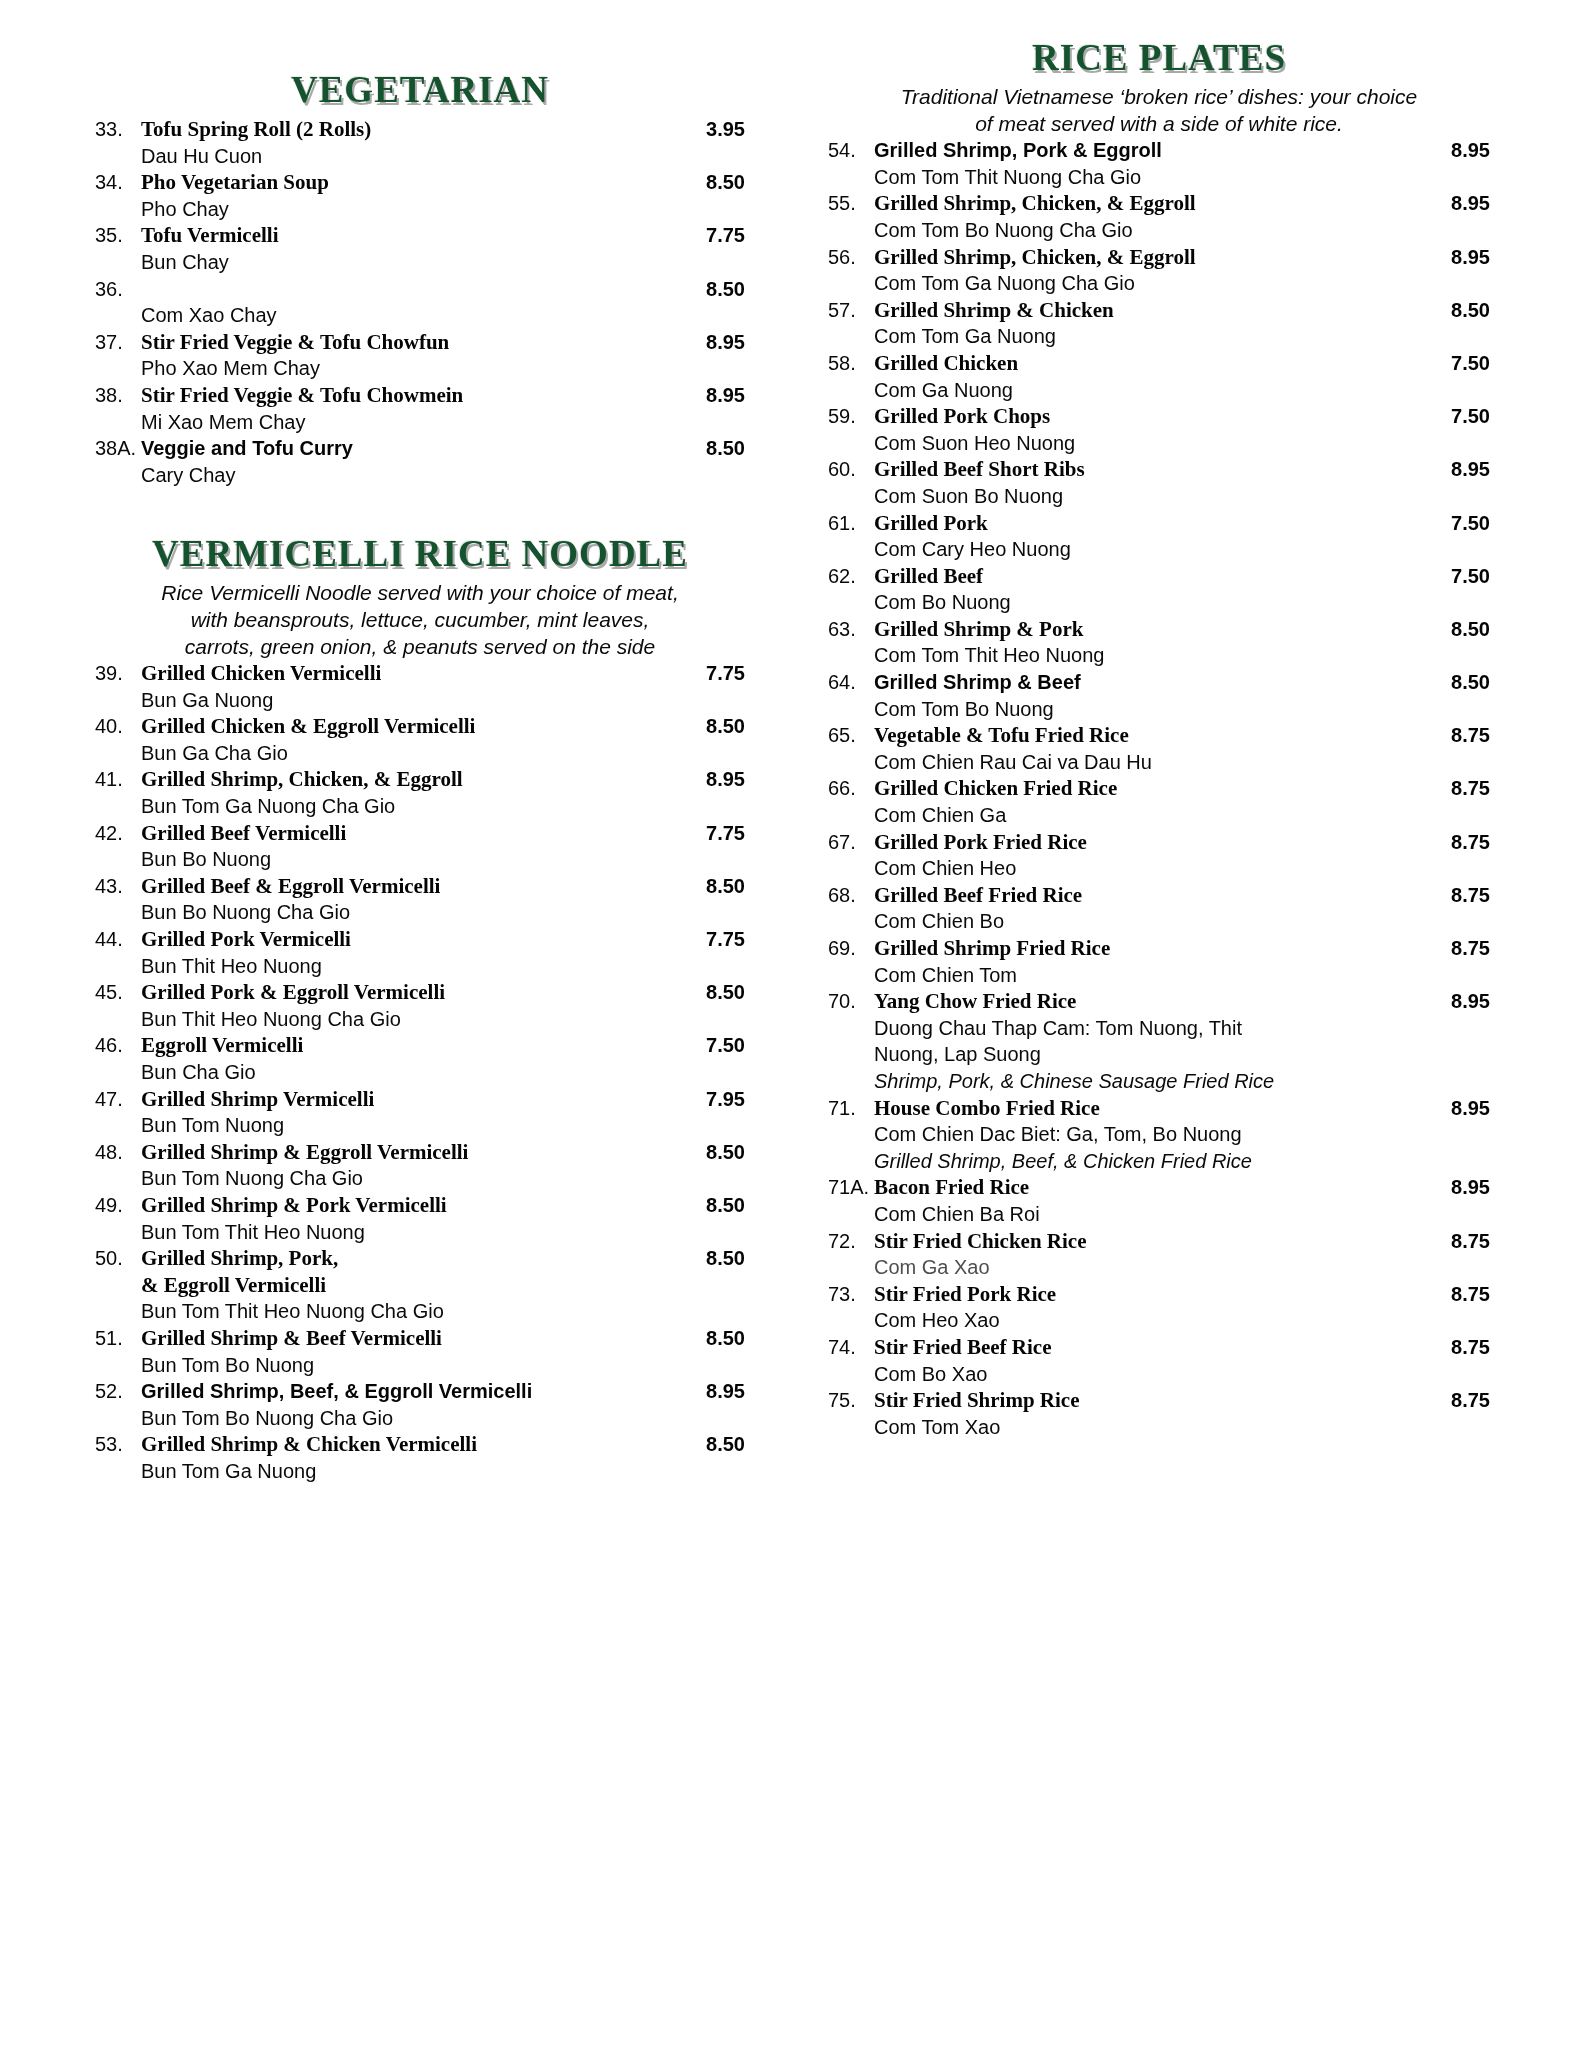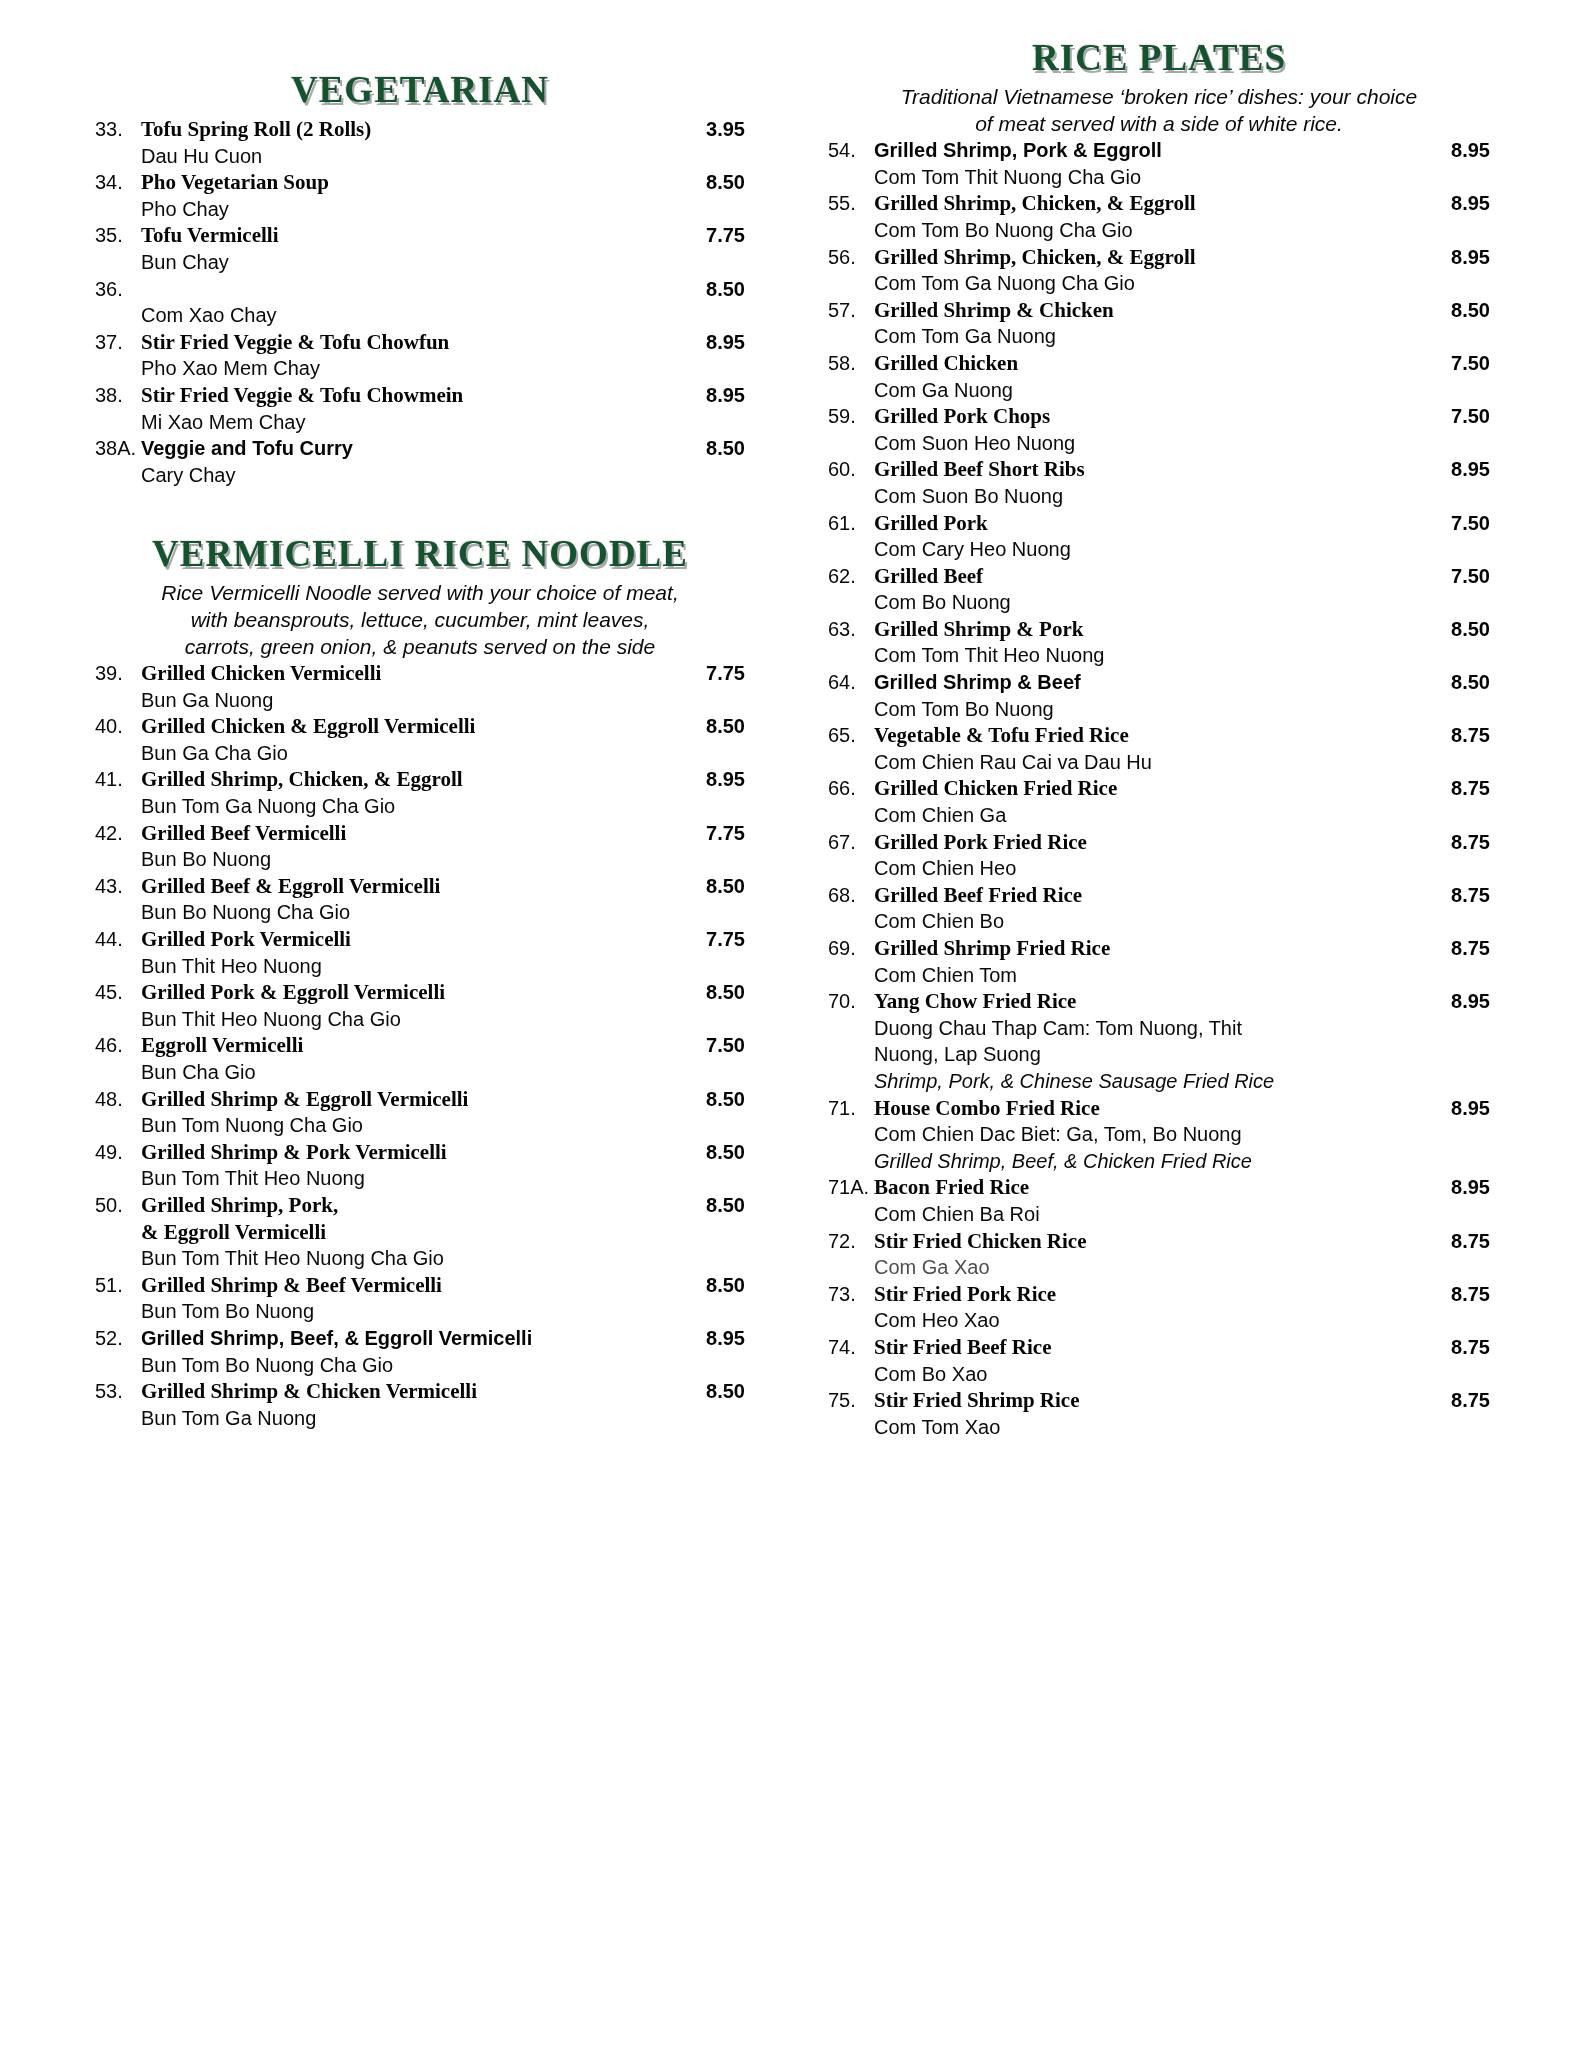--- a/index.html
+++ b/index.html
@@ -175,20 +175,28 @@
       <div class="menu-item">
         <div class="item-line">
           <span class="item-num">46.</span>
           <span class="item-name">Eggroll Vermicelli</span>
           <span class="item-price">7.50</span>
         </div>
         <div class="item-sub">Bun Cha Gio</div>
       </div>
       <div class="menu-item">
         <div class="item-line">
+          <span class="item-num">47.</span>
+          <span class="item-name">Grilled Shrimp Vermicelli</span>
+          <span class="item-price">7.95</span>
+        </div>
+        <div class="item-sub">Bun Tom Nuong</div>
+      </div>
+      <div class="menu-item">
+        <div class="item-line">
           <span class="item-num">48.</span>
           <span class="item-name">Grilled Shrimp &amp; Eggroll Vermicelli</span>
           <span class="item-price">8.50</span>
         </div>
         <div class="item-sub">Bun Tom Nuong Cha Gio</div>
       </div>
       <div class="menu-item">
         <div class="item-line">
           <span class="item-num">49.</span>
           <span class="item-name">Grilled Shrimp &amp; Pork Vermicelli</span>

